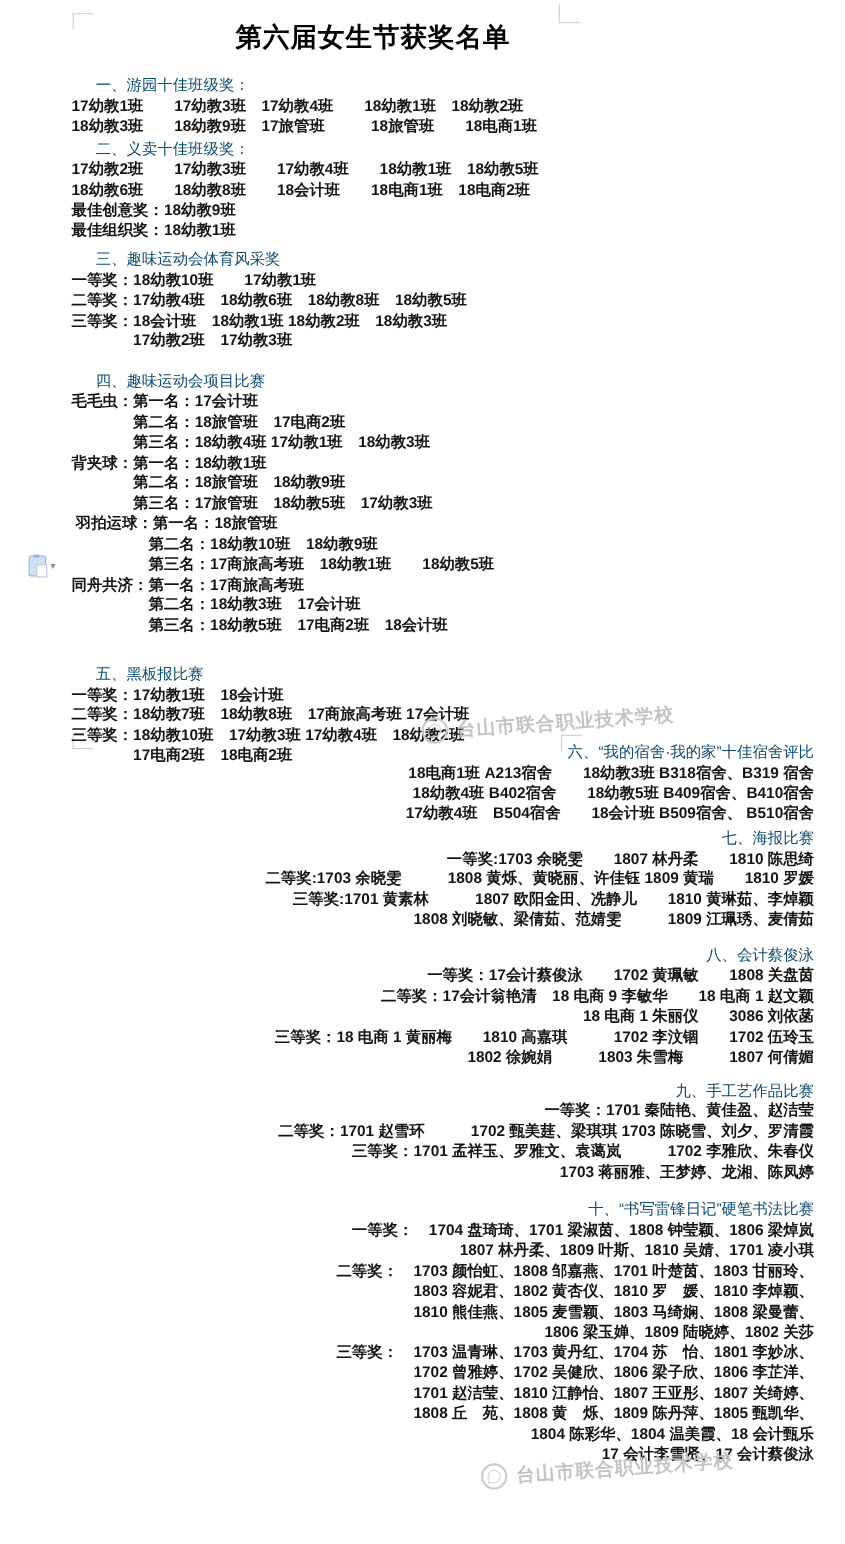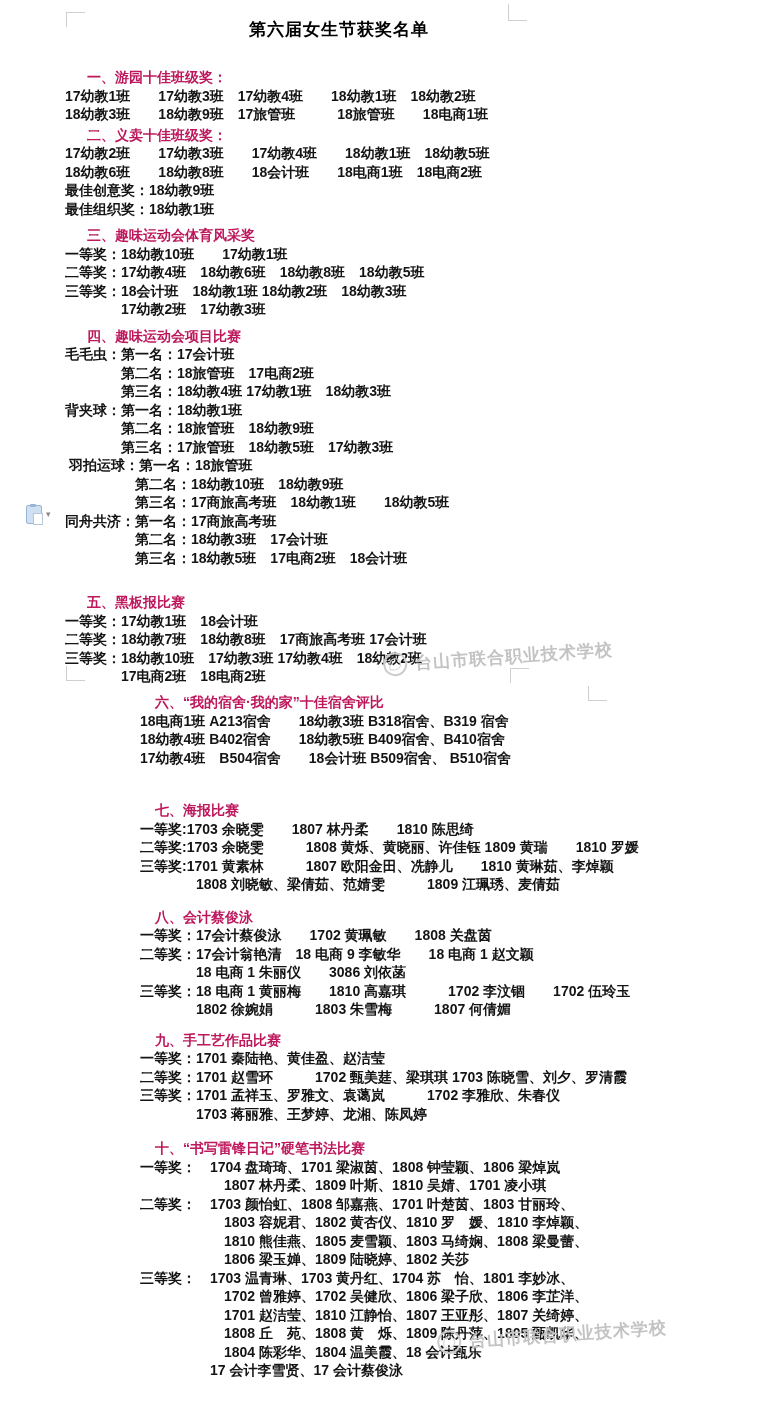--- a/index.html
+++ b/index.html
@@ -2,35 +2,35 @@
 <html><head>
 <meta charset="utf-8">
 <style>
   html,body{margin:0;padding:0;background:#ffffff;}
   .canvas{
     position:relative;width:768px;height:1404px;background:#ffffff;overflow:hidden;
     font-family:"Liberation Sans","DejaVu Sans",sans-serif;color:#141414;
   }
   .doc-title{
     position:absolute;left:0;right:90px;top:18px;text-align:center;
-    font-size:17px;font-weight:700;letter-spacing:1px;color:#000;
+    font-size:24px;font-weight:700;letter-spacing:1px;color:#000;
   }
   .page{position:absolute;font-size:14px;line-height:18.5px;font-weight:600;}
   #page1{left:65px;top:68px;width:660px;}
-  #page2{left:140px;top:693px;width:600px;}
-  .section .heading{font-weight:700;color:#be185d;white-space:pre;}
+  #page2{left:140px;top:674px;width:600px;text-align:right;}
+  .section .heading{font-weight:400;color:#0c4a6e;white-space:pre;}
   #page1 .heading{padding-left:22px;}
   #page2 .heading{padding-left:15px;}
   .section .line{white-space:pre;}
   
   #page1 .section + .section{margin-top:2px;}
   #page1 .section:nth-of-type(3){margin-top:8px;}
-  #page1 .section:nth-of-type(4){margin-top:8px;}
+  #page1 .section:nth-of-type(4){margin-top:18px;}
   #page1 .section:nth-of-type(5){margin-top:26px;}
-  #page2 .section + .section{margin-top:34px;}
+  #page2 .section + .section{margin-top:4px;}
   #page2 .section:nth-of-type(3){margin-top:14px;}
   #page2 .section:nth-of-type(4){margin-top:12px;}
   #page2 .section:nth-of-type(5){margin-top:16px;}
   
   .watermark{
     position:absolute;display:flex;align-items:center;gap:8px;
     color:#c3c3c3;font-size:17px;white-space:nowrap;transform:rotate(-4deg);
     font-weight:600;letter-spacing:1px;
   }
   .wm1{left:383px;top:645px;}

